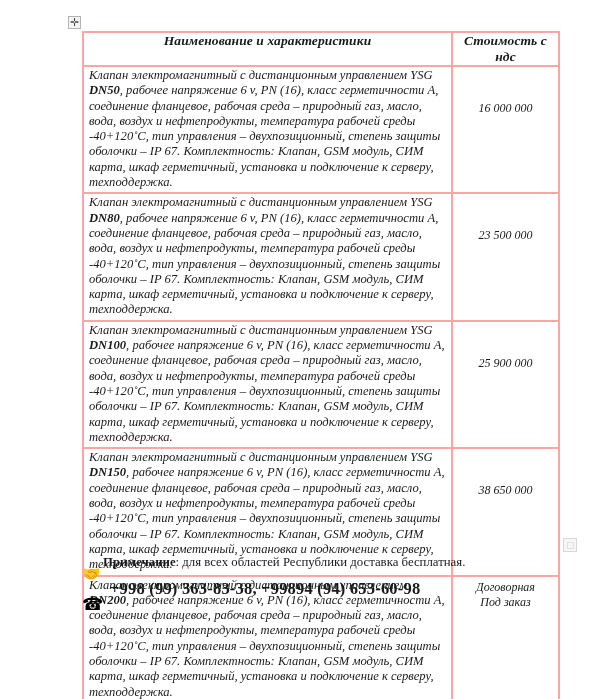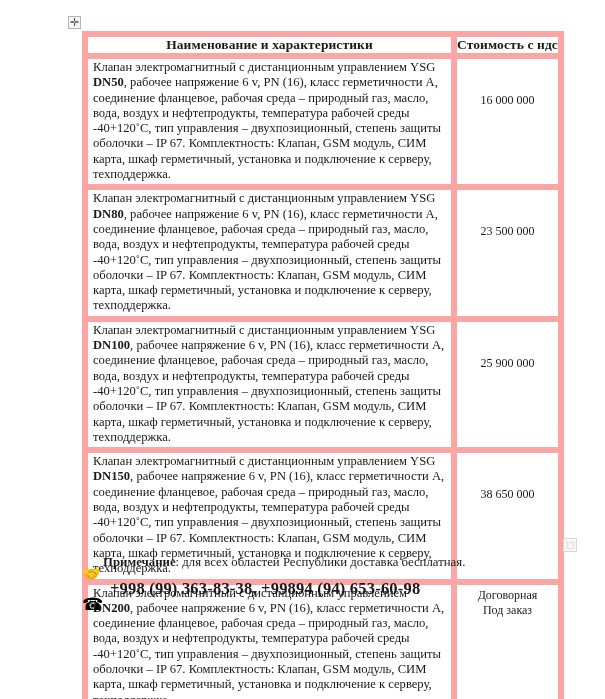--- a/index.html
+++ b/index.html
@@ -60,23 +60,24 @@
   
   .doc-table {
     position: absolute;
     left: 82px;
     top: 31px;
     width: 476px;
     border-collapse: collapse;
     table-layout: fixed;
   }
   .doc-table td, .doc-table th {
-    border: 6px solid #fca5a5;
+    border: 2px solid #fca5a5;
     padding: 0;
     vertical-align: top;
+    font-style: italic;
   }
 
   .col-name  { width: 369px; }
   .col-price { width: 107px; }
 
   thead th {
     text-align: center;
     font-weight: bold;
     font-size: 13.5px;
     padding: 2px 2px 3px 2px;

